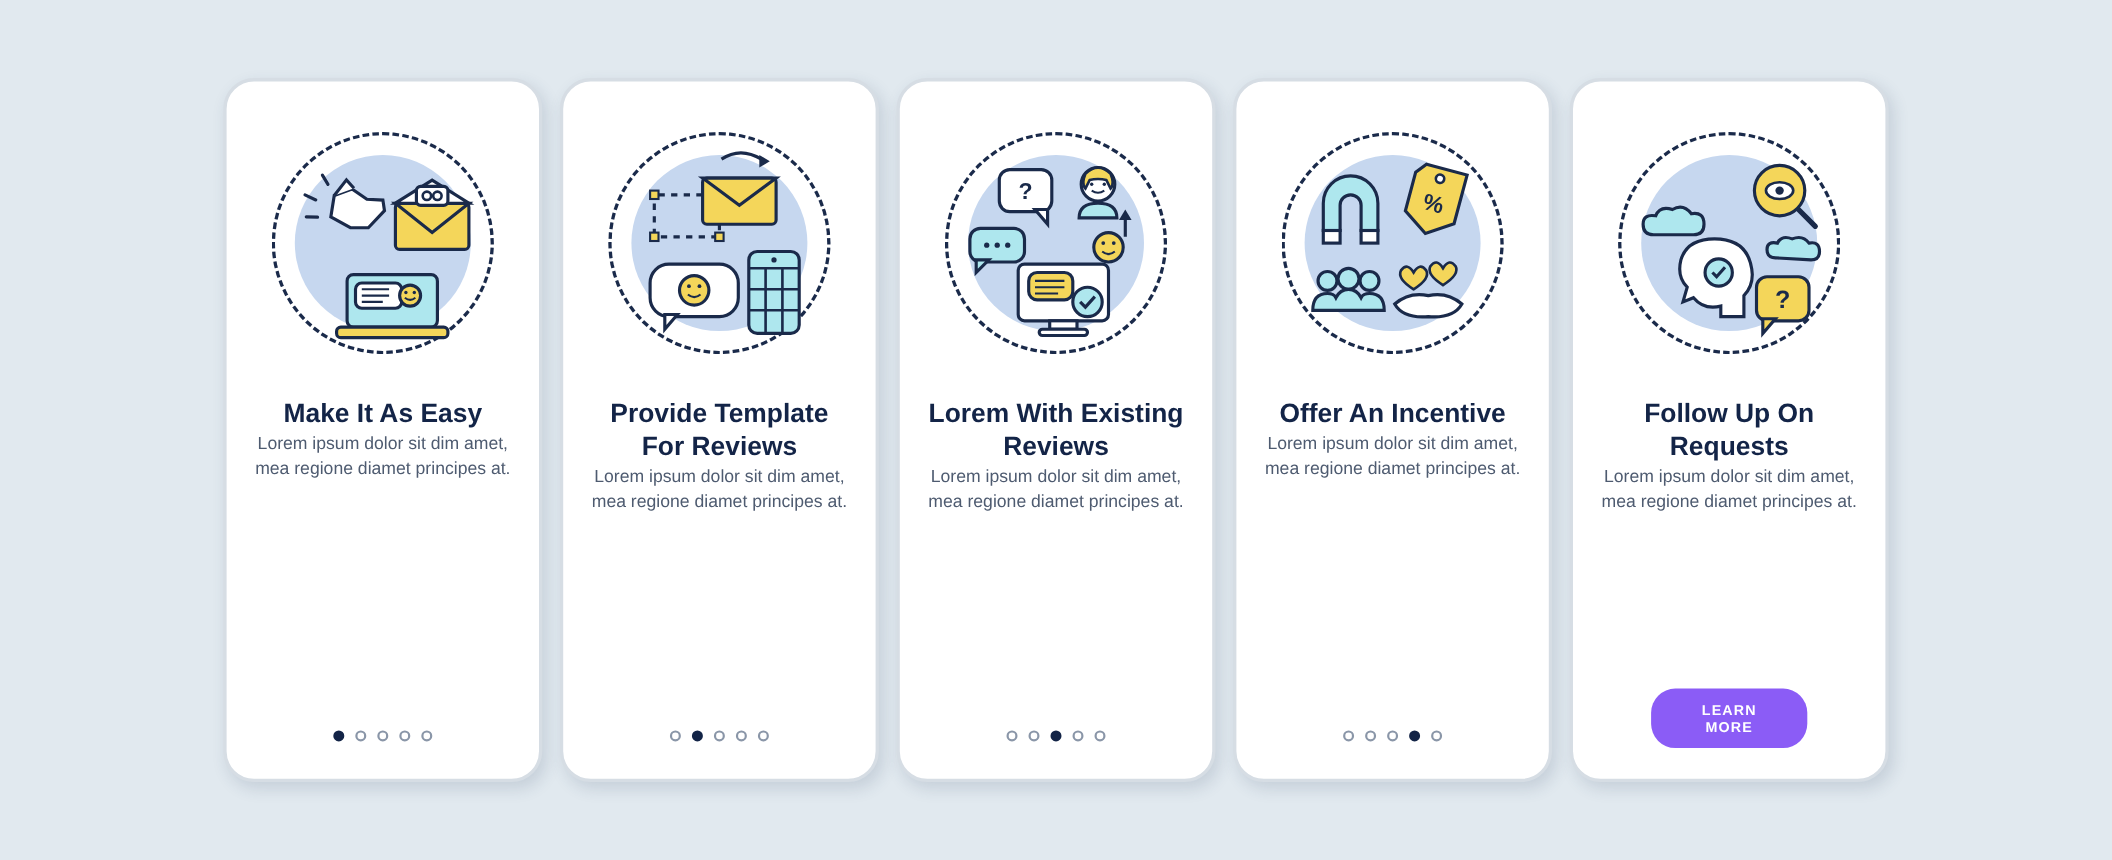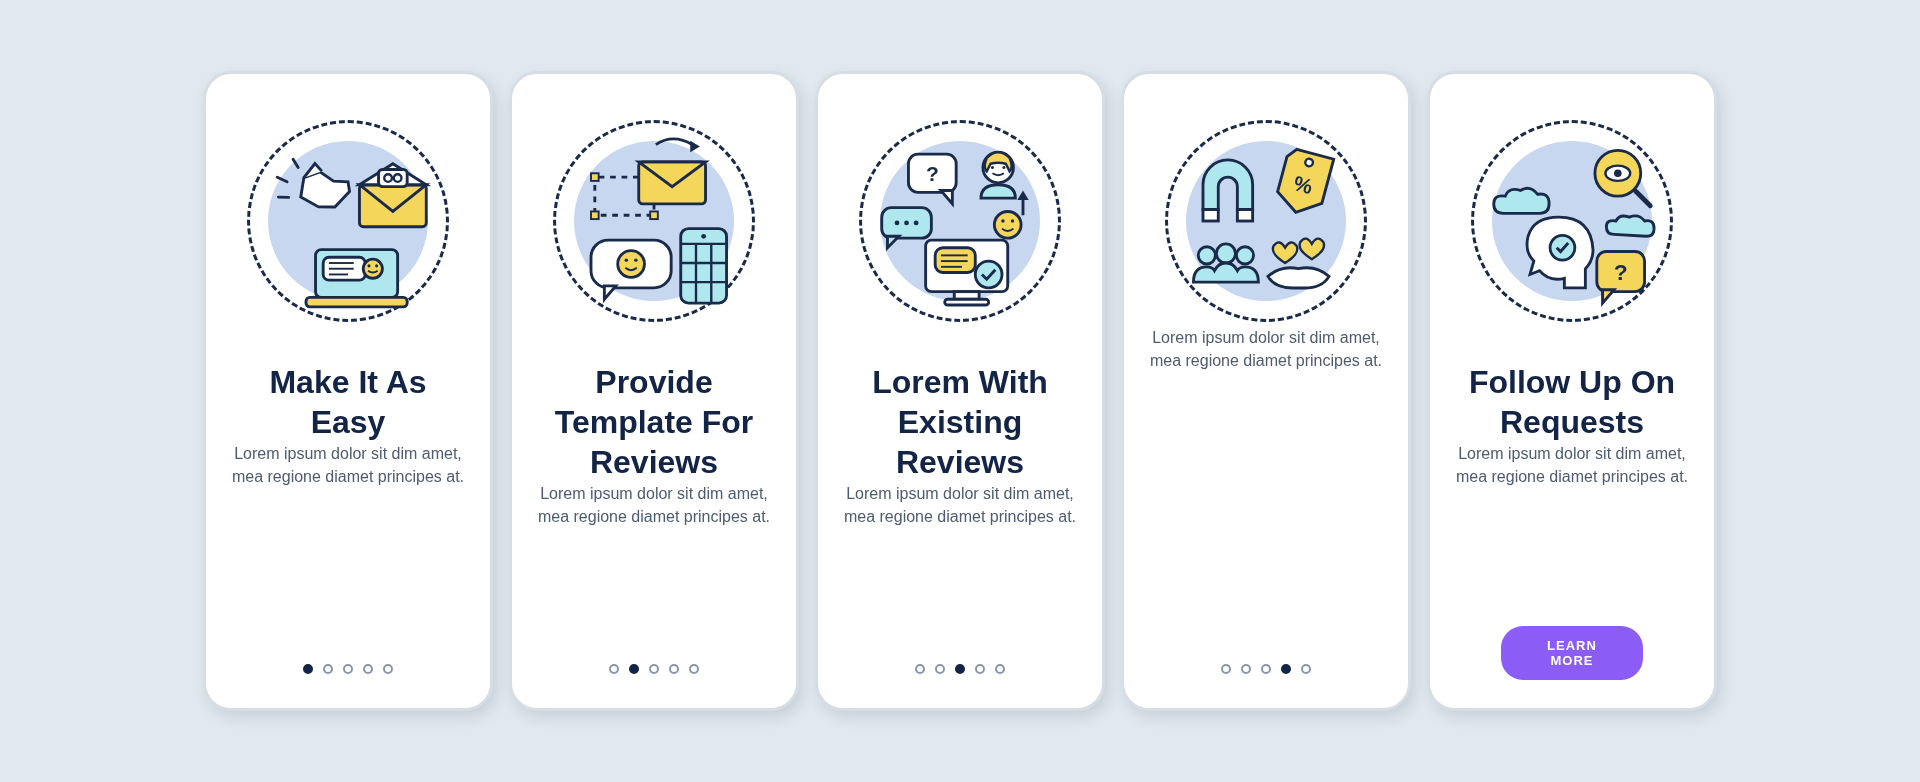--- a/index.html
+++ b/index.html
@@ -44,21 +44,21 @@
     border-radius:50%;
   }
   .blue-disc {
     position:absolute;
     width:160px; height:160px;
     background:#c6d7ef;
     border-radius:50%;
   }
   .illus-svg { position:relative; z-index:2; }
   .card-title {
-    font-size: 32px;
+    font-size: 24px;
     font-weight: 700;
     color: #132447;
     text-align: center;
     margin-top: 36px;
     line-height: 1.25;
   }
   .card-desc {
     font-size: 16px;
     color: #4e5b70;
     text-align: center;
@@ -280,20 +280,21 @@
         <path d="M0 38 Q0 22 14 22 Q20 22 22 26 Q26 18 34 18 Q42 18 46 26 Q48 22 54 22 Q68 22 68 38 Z" fill="#aee7ee" stroke="#1a2a4a" stroke-width="3"></path>
       </g>
 
       <g transform="translate(118,128)">
         <path d="M12 10 Q6 0 0 8 Q-4 16 12 26 Q28 16 24 8 Q18 0 12 10 Z" fill="#f4d65a" stroke="#1a2a4a" stroke-width="2.5"></path>
         <path d="M40 6 Q34 -4 28 4 Q24 12 40 22 Q56 12 52 4 Q46 -4 40 6 Z" fill="#f4d65a" stroke="#1a2a4a" stroke-width="2.5"></path>
         <path d="M-6 40 Q8 28 26 32 Q44 28 58 40 Q50 54 26 52 Q2 54 -6 40 Z" fill="#fff" stroke="#1a2a4a" stroke-width="3"></path>
       </g>
     </svg>
   </div>
+  <h2 class="card-title">Offer An Incentive</h2>
   <p class="card-desc">Lorem ipsum dolor sit dim amet, mea regione diamet principes at.</p>
   <div class="dots">
     <span class="dot"></span>
     <span class="dot"></span>
     <span class="dot"></span>
     <span class="dot active"></span>
     <span class="dot"></span>
   </div>
 </div>
 

